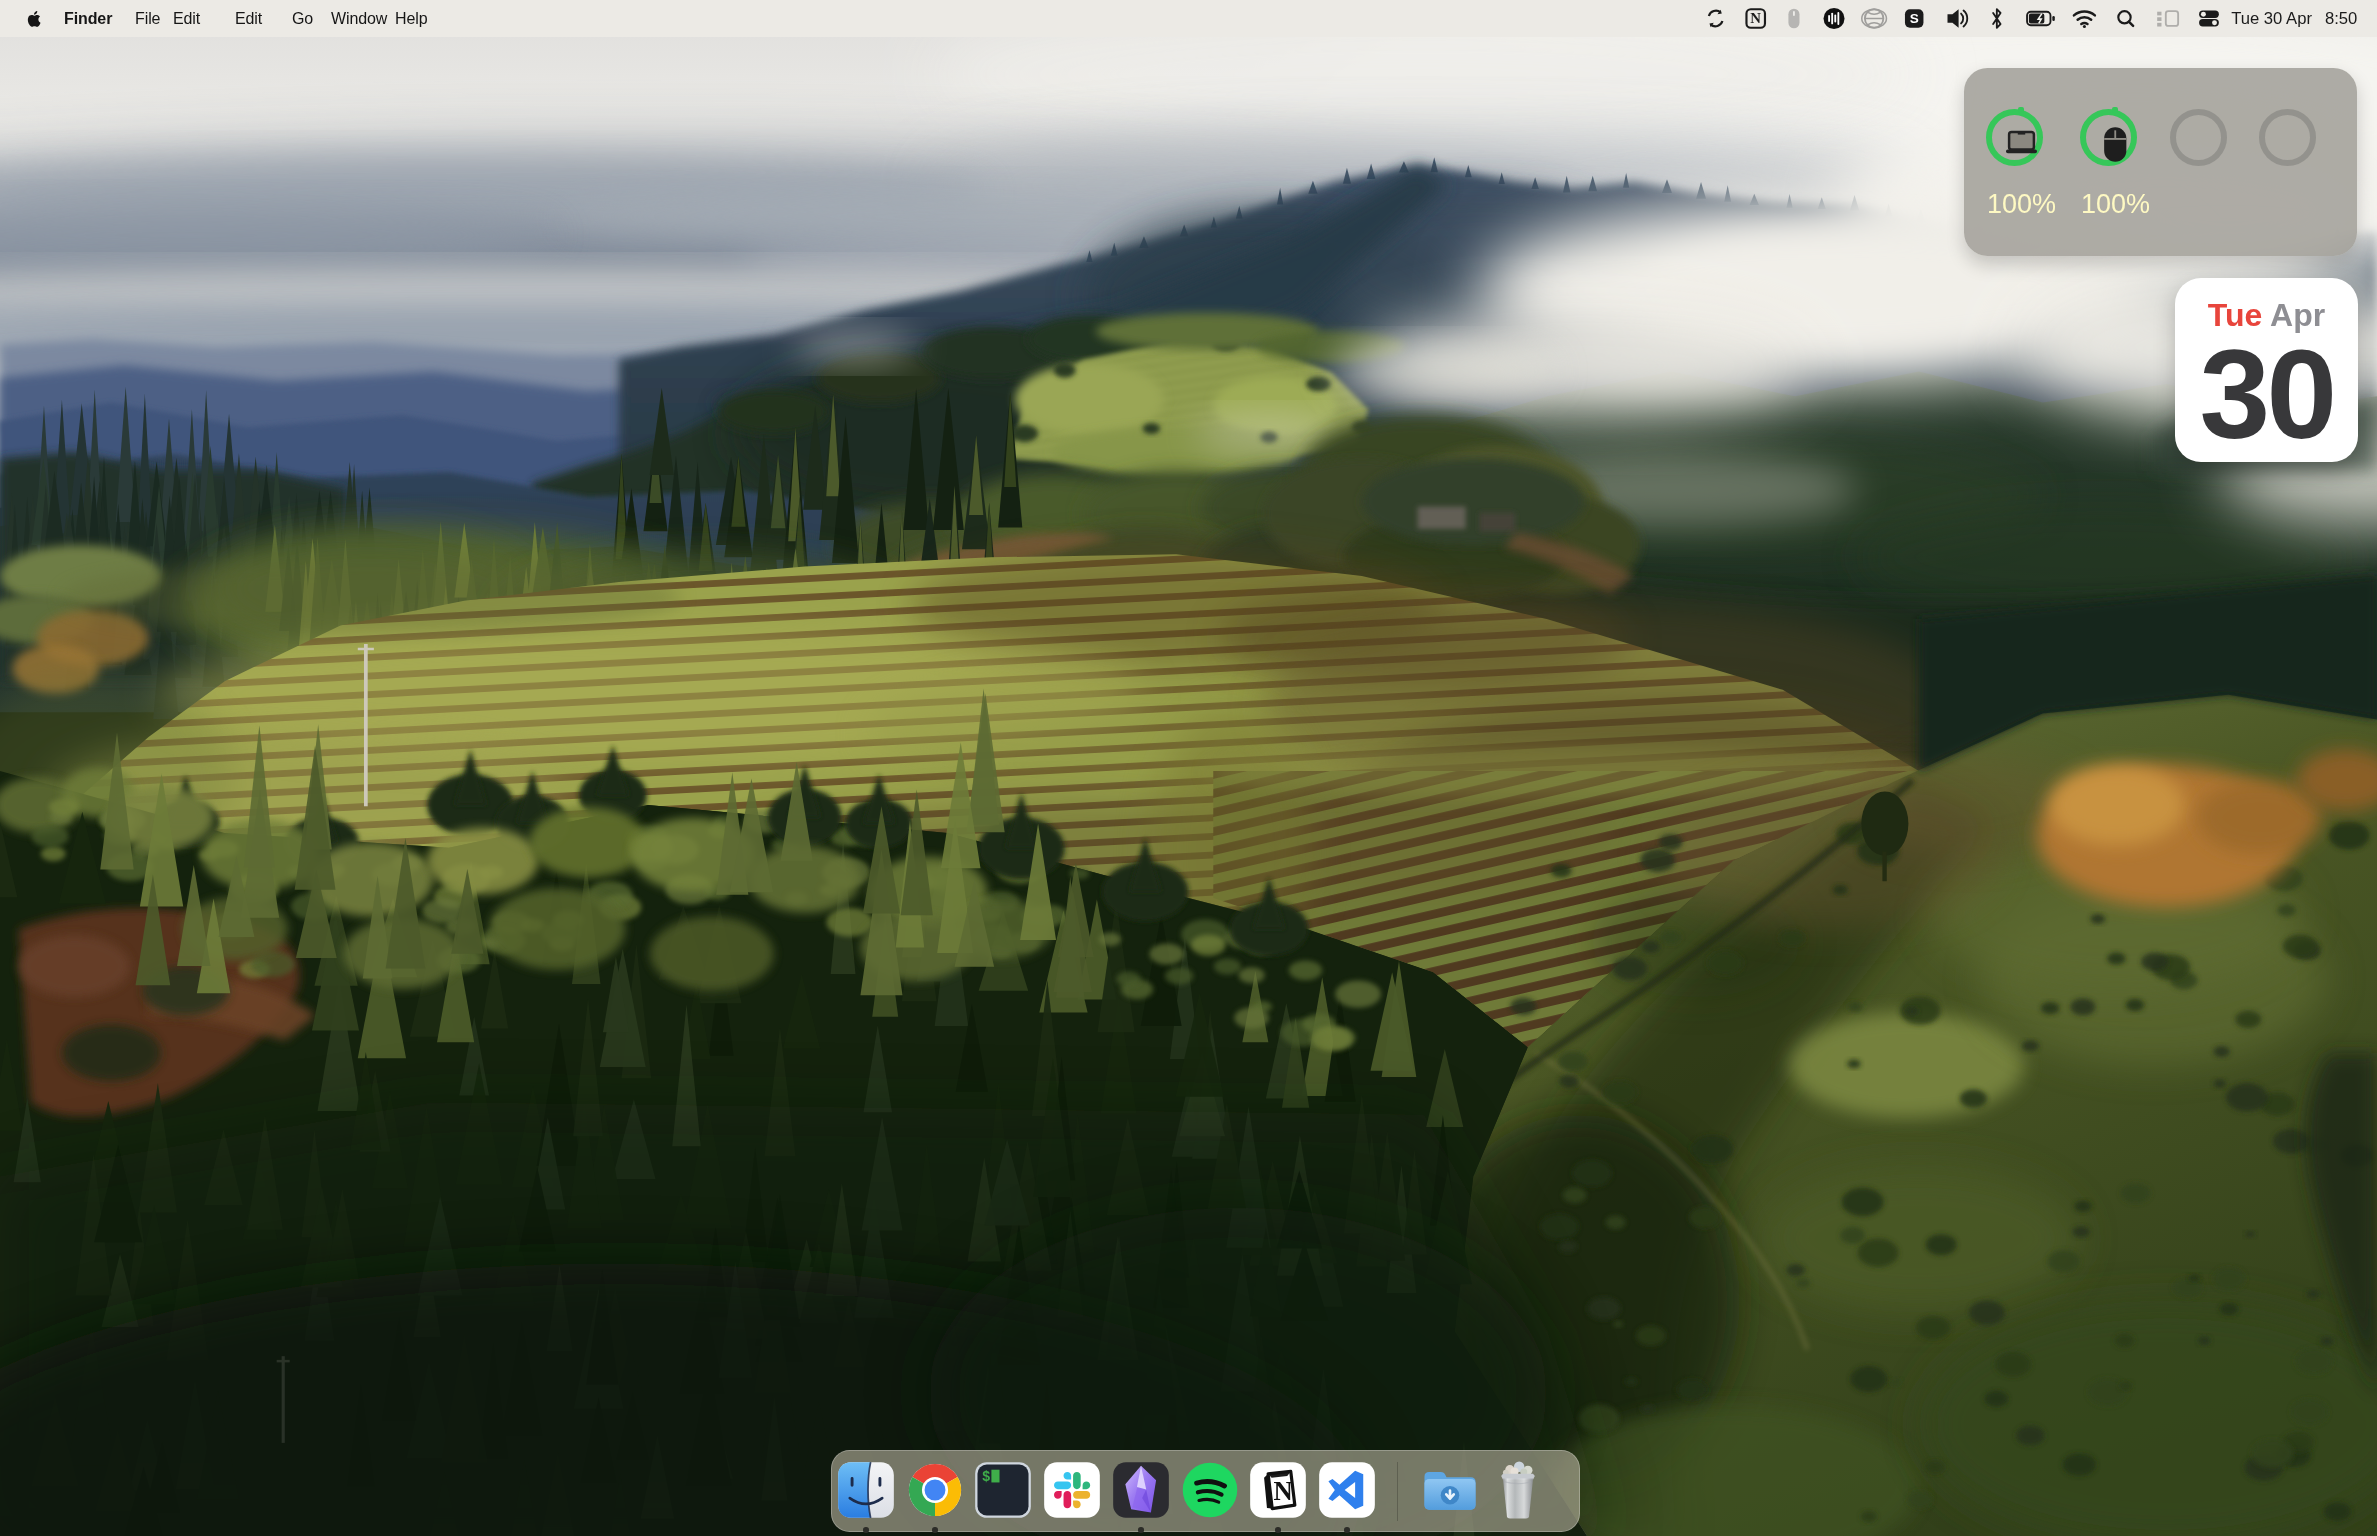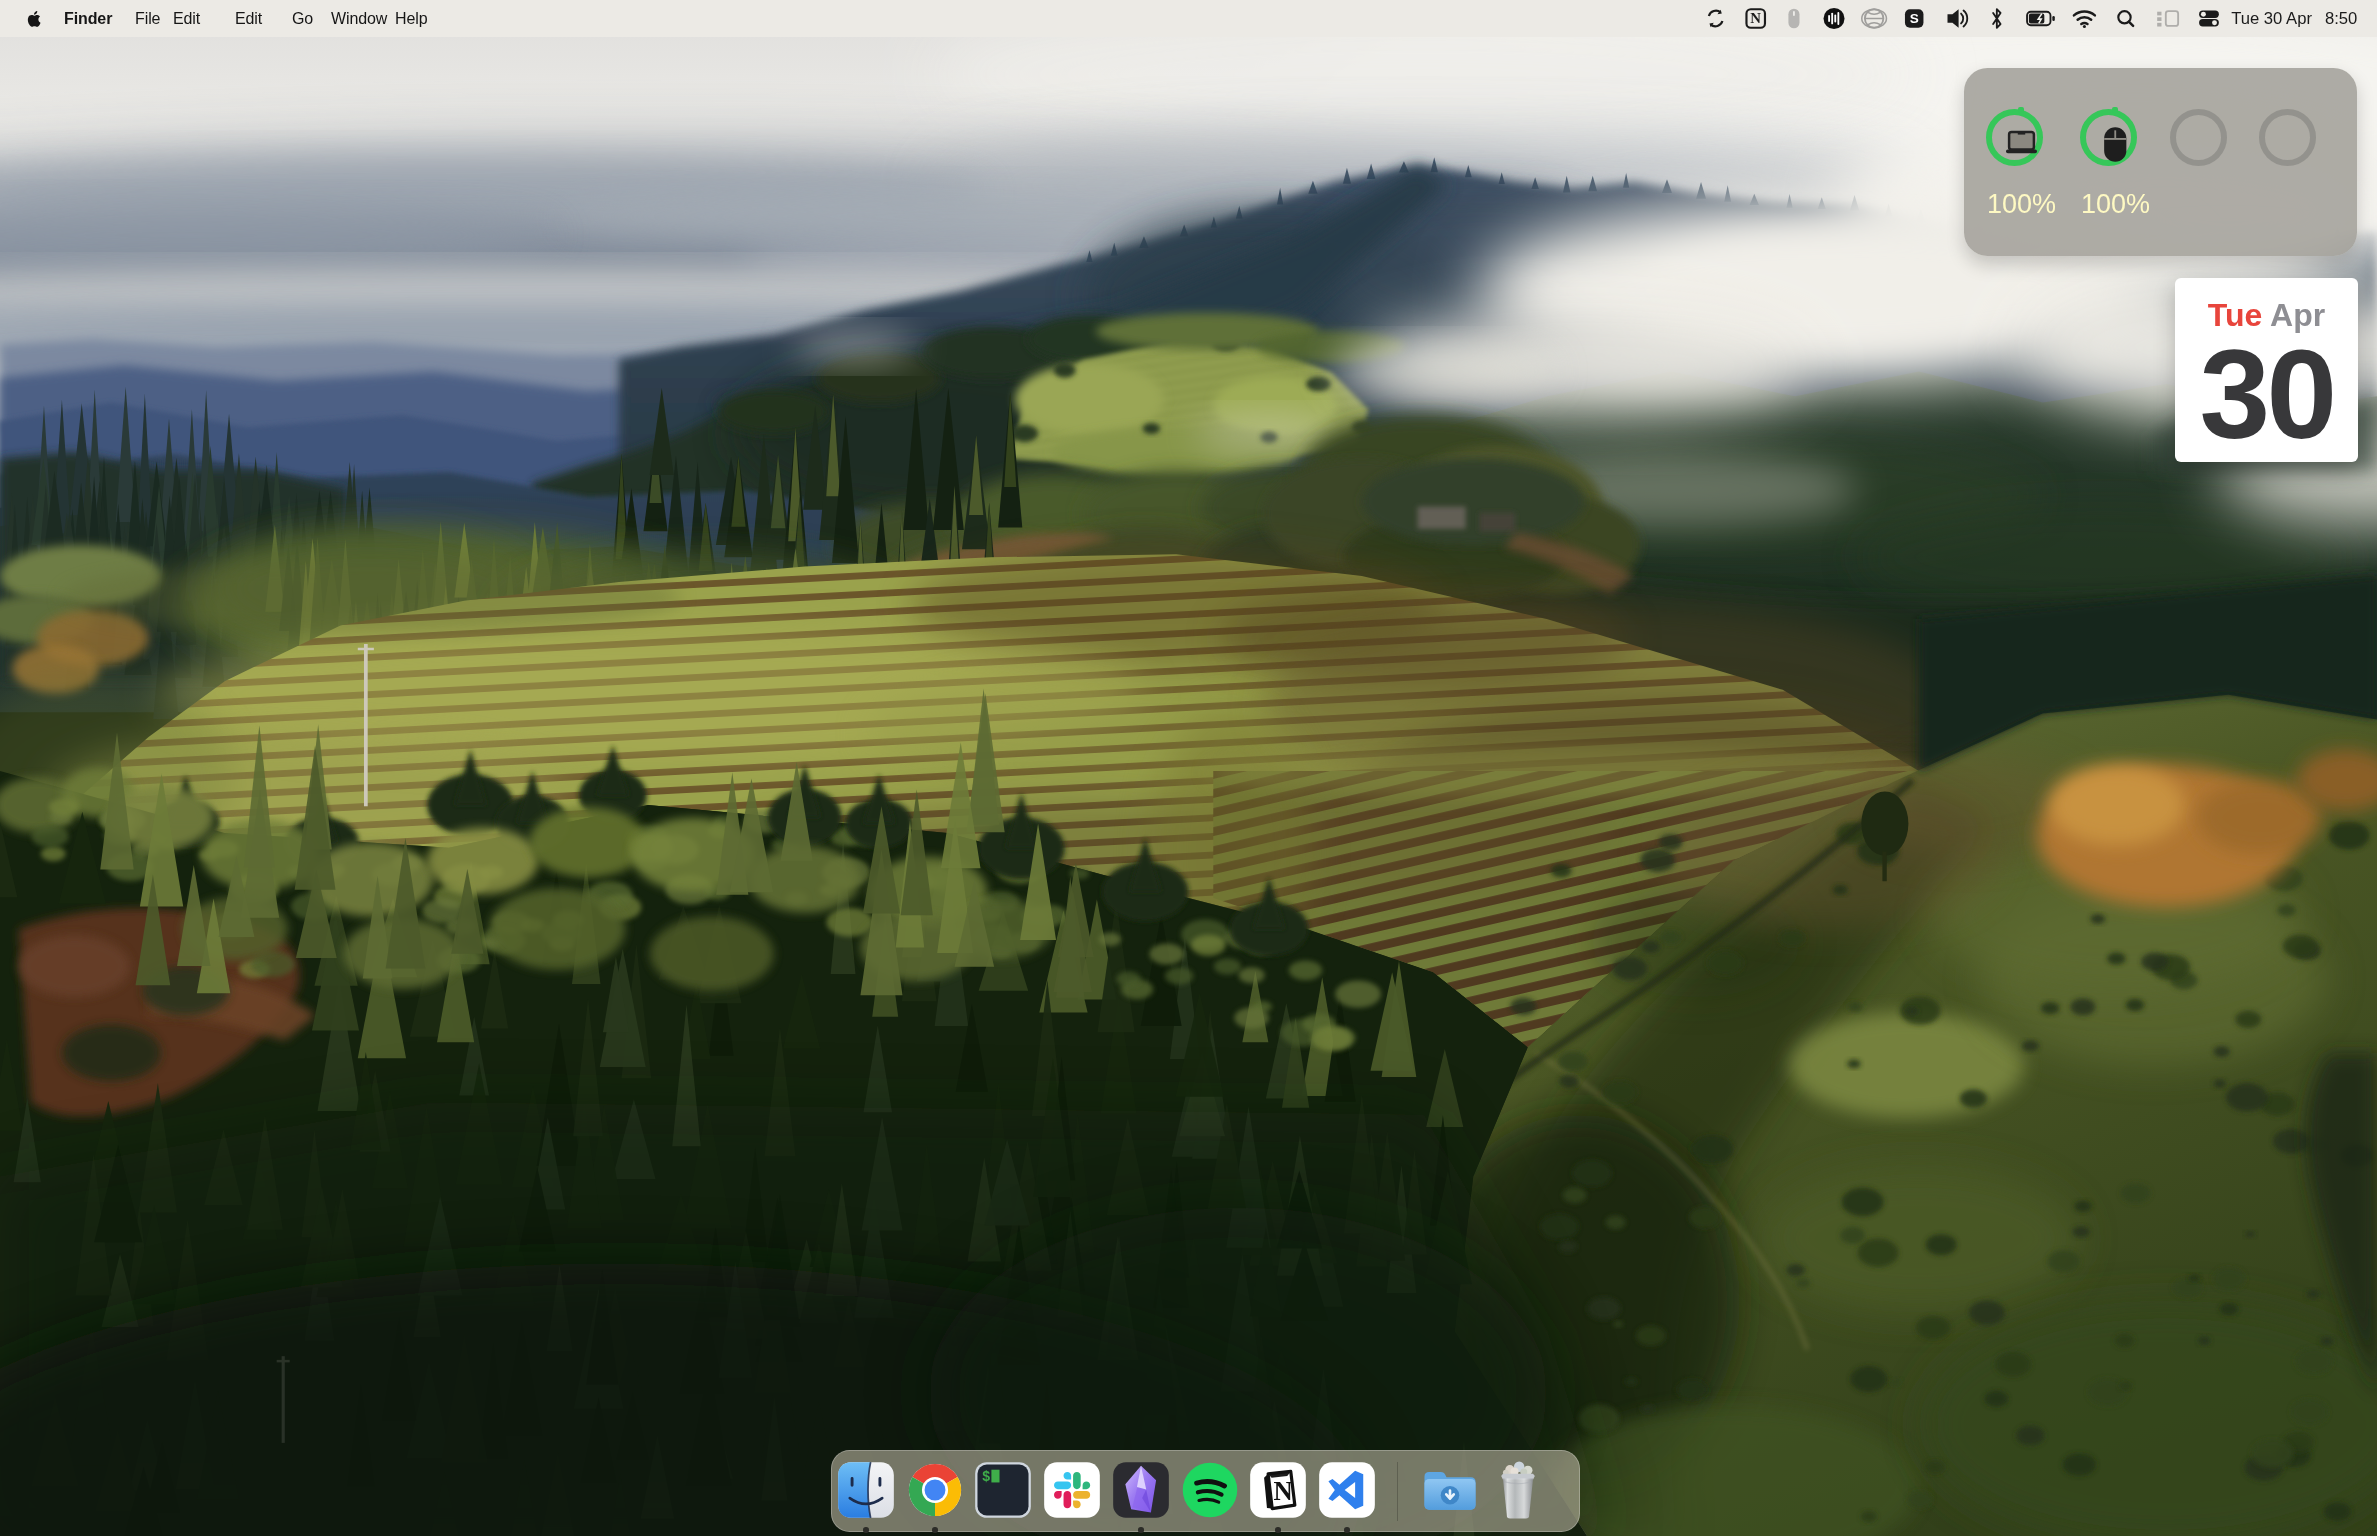--- a/index.html
+++ b/index.html
@@ -10,21 +10,21 @@
 #menubar span { position:absolute; top:0; line-height:37px; letter-spacing:-0.1px; }
 #menubar .apple { position:absolute; left:25px; top:8.7px; }
 #menubar .mname { font-weight:bold; }
 #mbright { position:absolute; right:8.7px; top:0; height:37px; }
 #batwidget { position:absolute; left:1964px; top:68px; width:393px; height:188px; border-radius:23.5px;
   background:rgba(163,160,154,0.88); box-shadow:0 8.7px 18.6px rgba(0,0,0,0.18); }
 .bcirc { position:absolute; top:41px; width:57px; height:57px; border-radius:50%; }
 .bcirc.on { border:6.8px solid #36c759; }
 .bcirc.off { border:6.8px solid rgba(125,125,122,0.55); }
 .bpct { position:absolute; top:121px; width:93px; text-align:center; font-size:27px; color:#fef9c3; }
-#calwidget { position:absolute; left:2175px; top:278px; width:183px; height:184px; border-radius:6px;
+#calwidget { position:absolute; left:2175px; top:278px; width:183px; height:184px; border-radius:26px;
   background:#fff; box-shadow:0 10px 22px rgba(0,0,0,0.22); text-align:center; }
 #calwidget .dow { margin-top:18.6px; font-size:32px; font-weight:bold; letter-spacing:0px; }
 #calwidget .dow .tue { color:#e8453c; }
 #calwidget .dow .apr { color:#8e8e93; }
 #calwidget .num { font-size:127px; font-weight:bold; color:#38383a; line-height:0.95; margin-top:0px; letter-spacing:-3.7px; }
 #dock { position:absolute; left:831px; top:1450px; width:749px; height:82px; border-radius:18.6px;
   background:rgba(183,178,158,0.62); border:0.6px solid rgba(255,255,255,0.25); }
 .dicon { position:absolute; top:10px; width:58px; height:58px; }
 .dicon svg { width:58px; height:58px; display:block; }
 .dsep { position:absolute; top:11px; width:1.2px; height:59px; background:rgba(50,50,40,0.34); }

